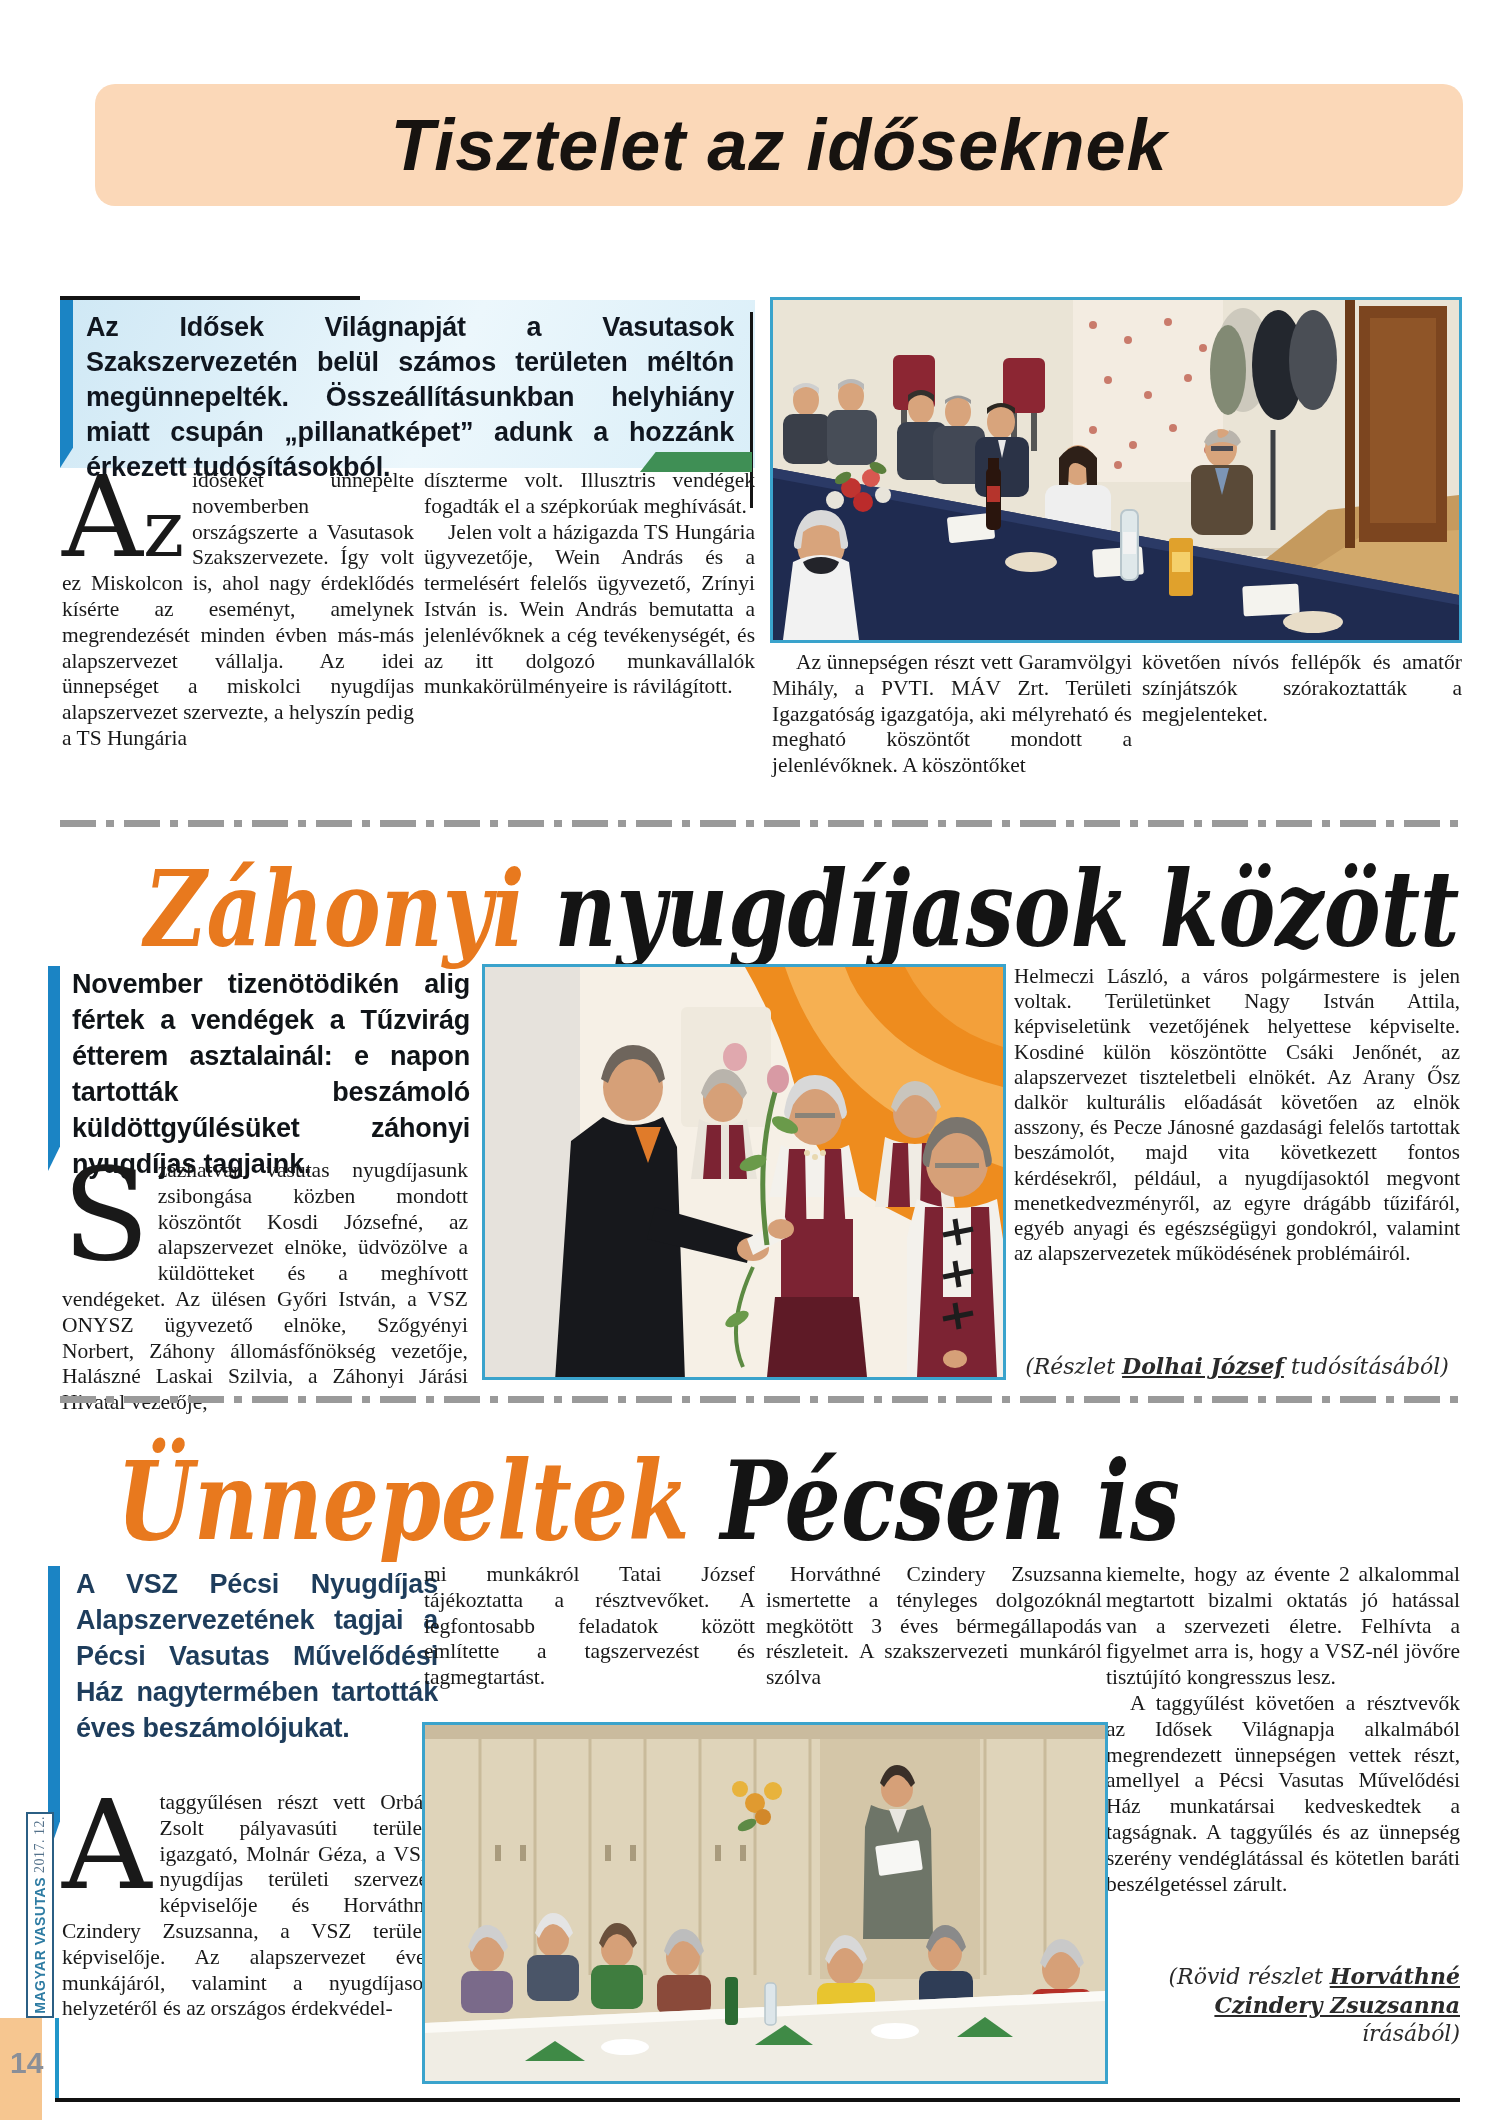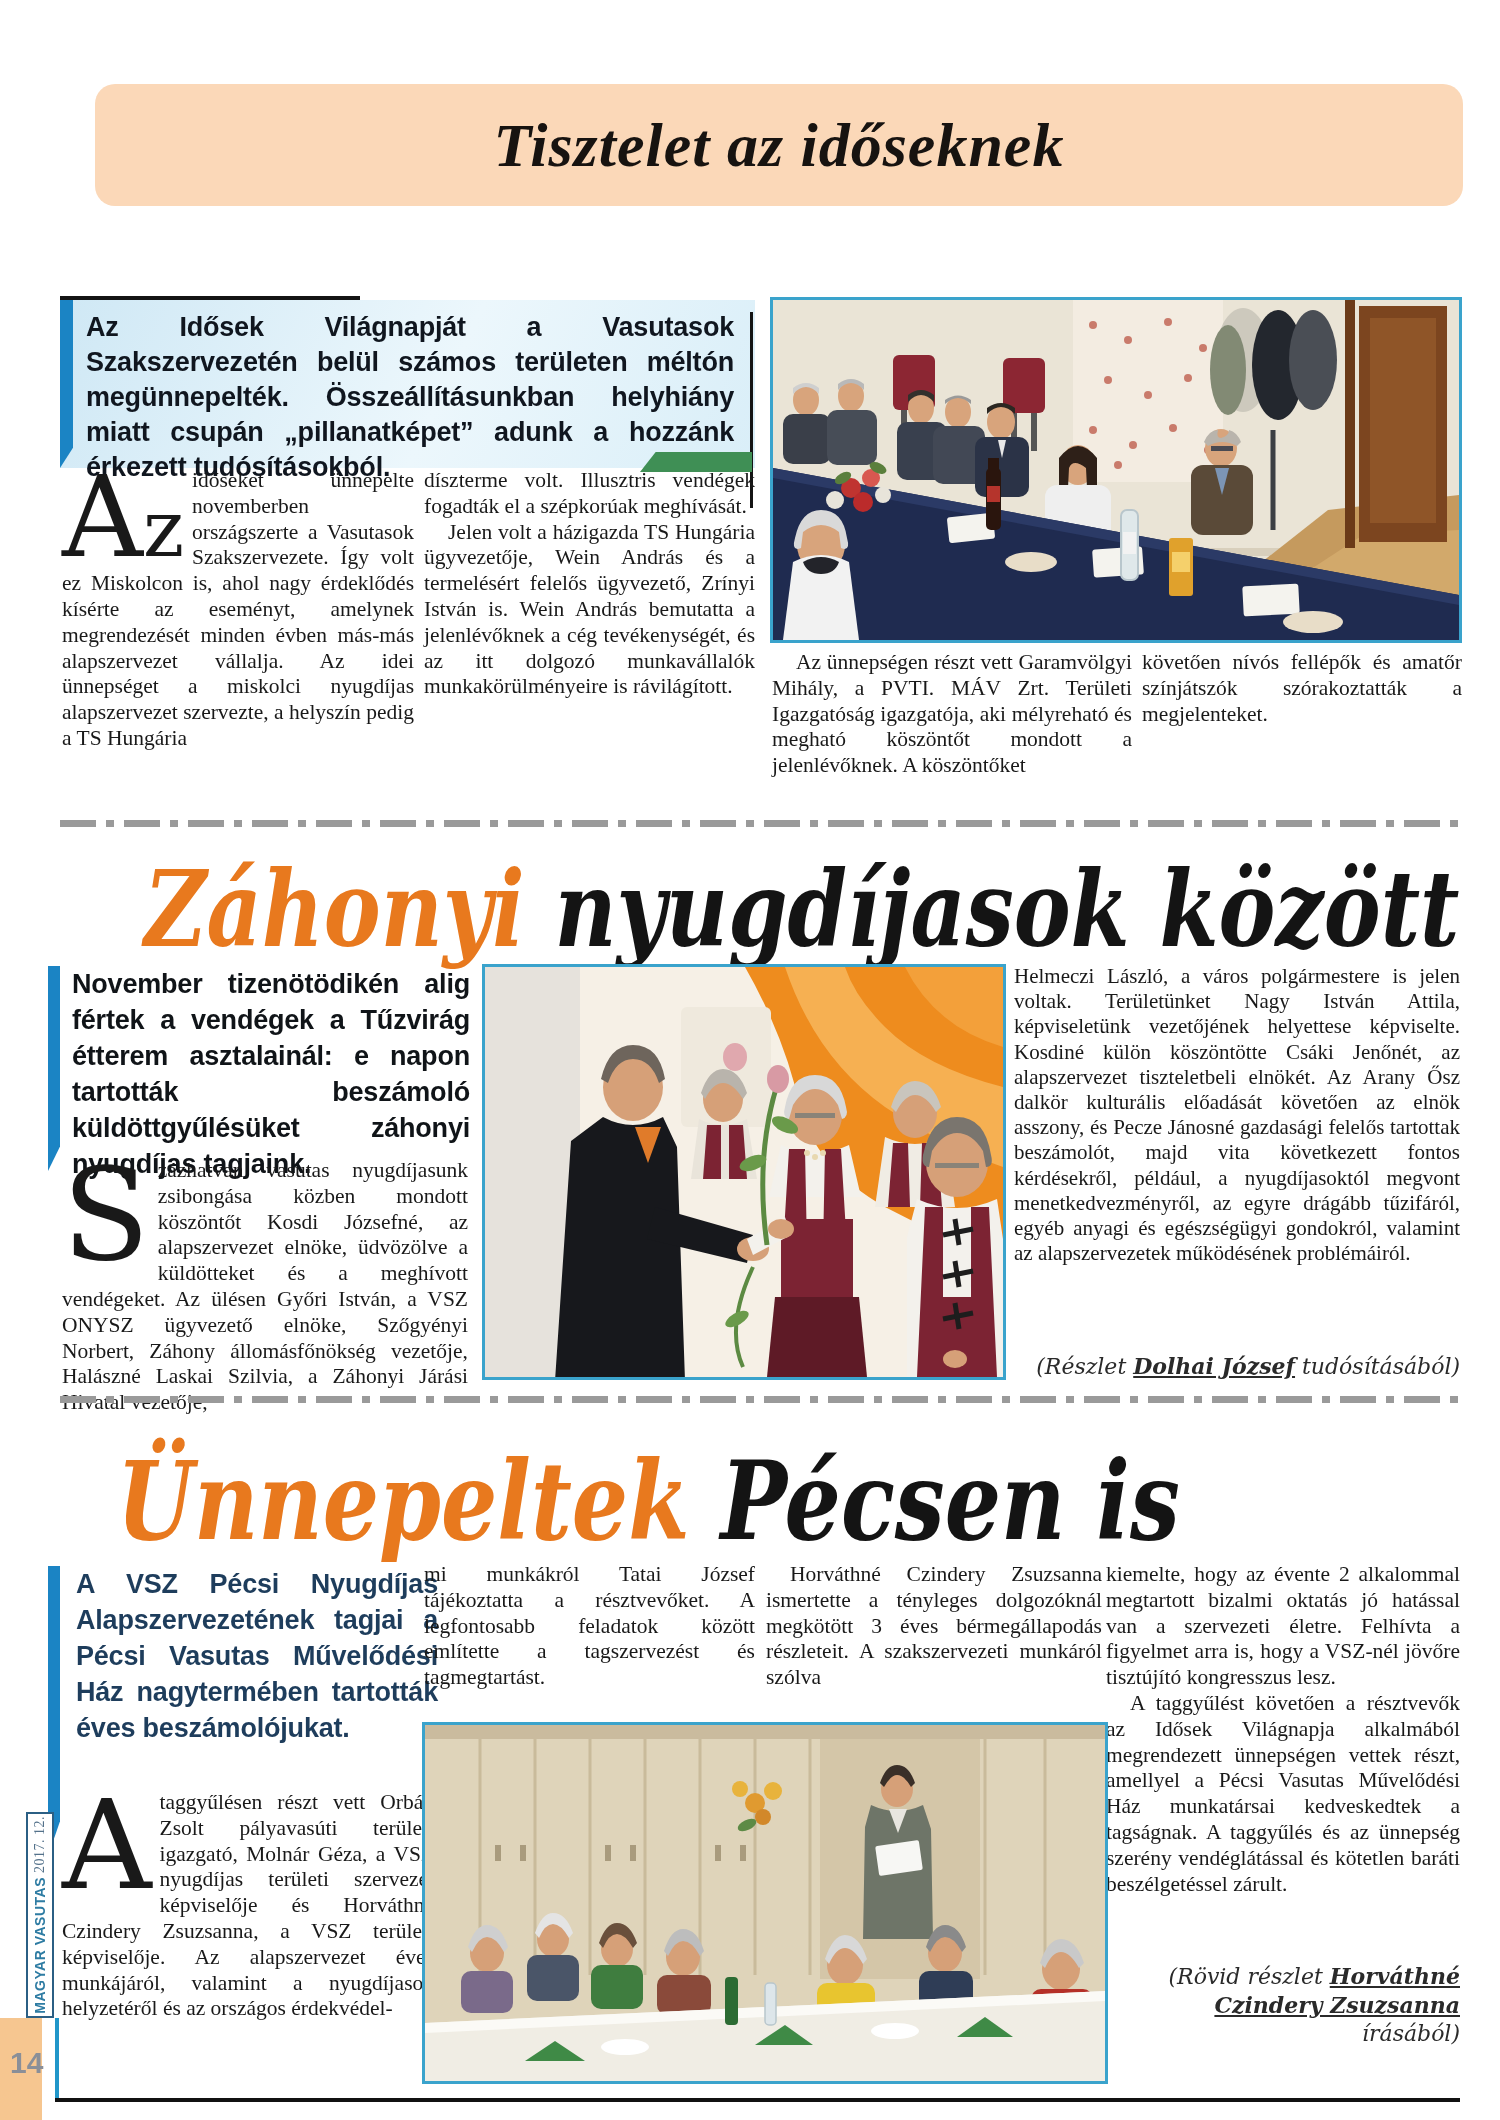--- a/index.html
+++ b/index.html
@@ -11,22 +11,22 @@
   .tagbar{left:0;top:36px;width:620px;height:42px;
           background:linear-gradient(90deg,#9ecfe3,#eaf6fb 55%,#ffffff);
           box-shadow:0 3px 0 rgba(90,140,160,.45),3px 0 0 rgba(90,140,160,.35);}
   .tagbar span{position:absolute;left:72px;top:4px;
           font-family:"Liberation Sans",sans-serif;font-weight:800;font-size:31px;
           color:#14586f;letter-spacing:2px;}
 
   
   .titlebox{left:95px;top:84px;width:1368px;height:122px;background:#fbd8b8;border-radius:20px;
             display:flex;align-items:center;justify-content:center;}
-  .titlebox h1{margin:8px;font-family:Liberation Serif, serif;font-style:italic;font-weight:700;
-            font-size:62px;color:#171310;letter-spacing:1px;white-space:nowrap;}
+  .titlebox h1{margin:8px;font-family:Liberation Sans, sans-serif;font-style:italic;font-weight:700;
+            font-size:72px;color:#171310;letter-spacing:1px;white-space:nowrap;}
 
   
   .lead1{left:60px;top:300px;width:695px;height:168px;
          background:linear-gradient(115deg,#cfe8f5,#ecf7fc 55%,#d9eef8);}
   .lead1 .txt{position:absolute;left:26px;top:10px;width:648px;
          font-family:"Liberation Sans",sans-serif;font-weight:700;font-size:27px;
          line-height:35px;letter-spacing:-.2px;color:#10161f;text-align:justify;}
   .bluebar{background:#1b84c4;clip-path:polygon(0 0,100% 0,100% 88%,0 100%);}
   .rule{background:#141414;}
   .greentri{left:640px;top:452px;width:112px;height:20px;background:#3f8f55;
@@ -277,21 +277,21 @@
         <line x1="458" y1="352" x2="488" y2="346"></line>
           <line x1="470" y1="336" x2="474" y2="362"></line>
       </g>
       <ellipse cx="470" cy="392" rx="12" ry="9" fill="#d6a078"></ellipse>
     </svg>
   </div>
 
   <div class="abs col" style="left:1014px;top:964px;width:446px;height:385px;font-size:21px;line-height:25.2px;">
     <p>Helmeczi László, a város polgármestere is jelen voltak. Területünket Nagy István Attila, képviseletünk vezetőjének helyettese képviselte. Kosdiné külön köszöntötte Csáki Jenőnét, az alapszervezet tiszteletbeli elnökét. Az Arany Ősz dalkör kulturális előadását követően az elnök asszony, és Pecze Jánosné gazdasági felelős tartottak beszámolót, majd vita következett fontos kérdésekről, például, a nyugdíjasoktól megvont menetkedvezményről, az egyre drágább tűzifáról, egyéb anyagi és egészségügyi gondokról, valamint az alapszervezetek működésének problémáiról.</p>
   </div>
-  <div class="abs byline" style="left:1014px;top:1352px;width:446px;">
+  <div class="abs byline" style="left:1014px;top:1352px;width:446px;text-align:center;">
     <span>(Részlet </span><b>Dolhai József</b><span> tudósításából)</span>
   </div>
 
   <div class="abs sep" style="left:60px;top:1396px;width:1402px;"></div>
 
   <div class="abs sectitle t3" style="top:1438px;">
     <span class="in"><span class="orange">Ünnepeltek</span><span class="black"> Pécsen is</span></span>
   </div>
 
   <div class="abs bluebar" style="left:48px;top:1566px;width:12px;height:290px;"></div>

